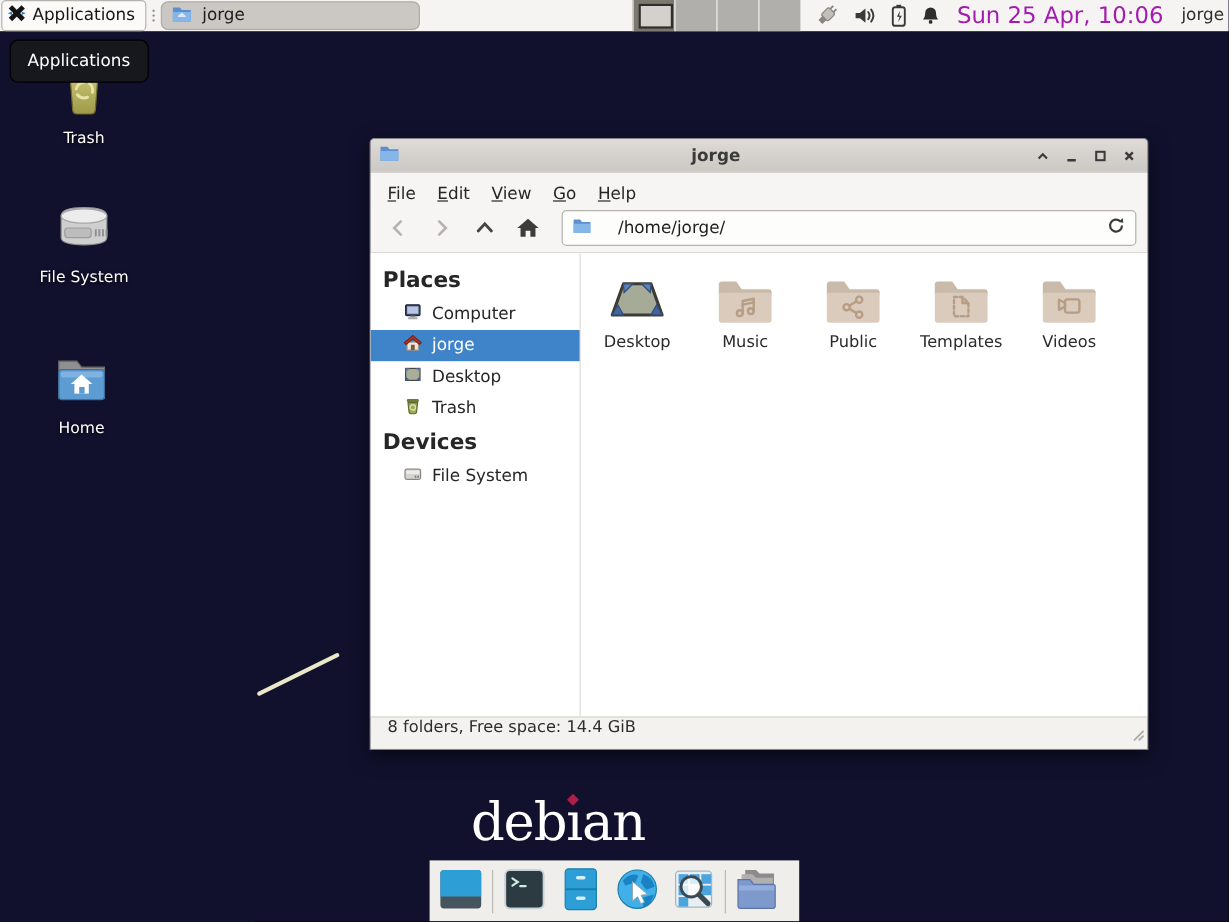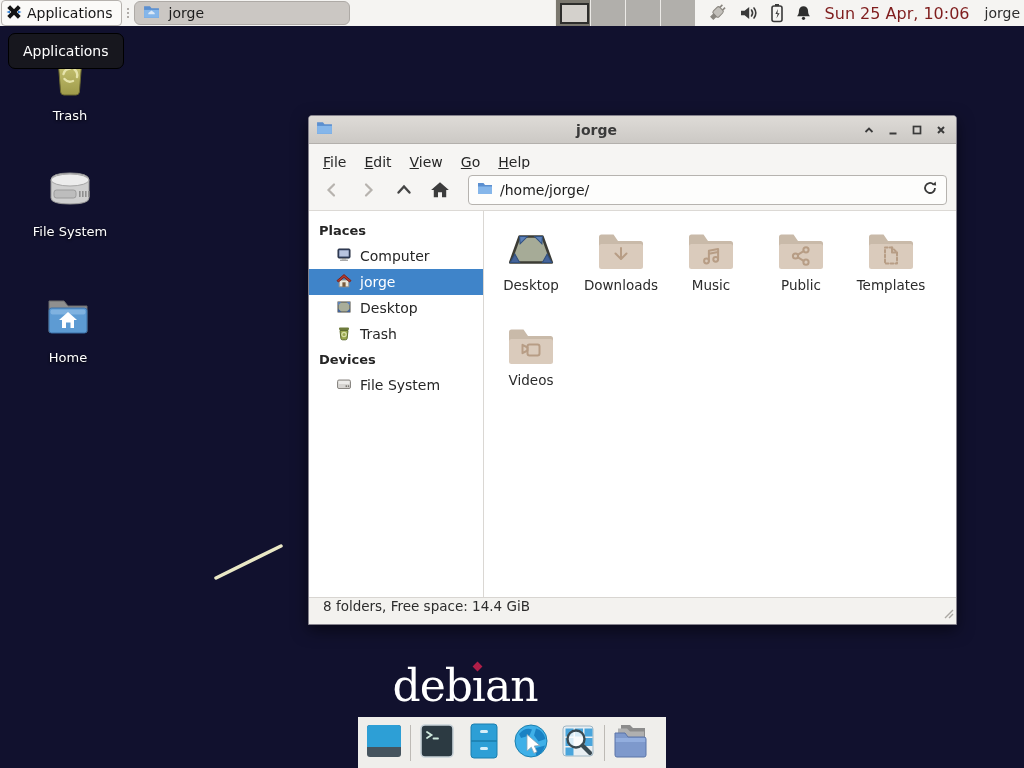--- a/index.html
+++ b/index.html
@@ -14,21 +14,21 @@
   .panel-handle i{width:2px;height:2px;background:#98948f;border-radius:50%;}
   .task-btn{width:198px;height:22px;background:#cbc7c3;border:1px solid #aeaaa6;border-radius:6px;display:flex;align-items:center;
             gap:9px;padding:0 8px;font-size:14px;color:#1c1c1c;}
   .spacer{flex:1;}
   .ws{display:flex;height:26px;}
   .ws-cell{width:34px;height:26px;background:#b1afab;border-left:1px solid #eceae7;position:relative;}
   .ws-cell.active{background:#7b786f;}
   .ws-win{position:absolute;left:4px;top:3px;width:25px;height:17px;background:#d4d1cc;border:2px solid #2e2e2c;}
   .tray{display:flex;align-items:center;gap:11px;margin-left:11px;}
   .tray-btn{display:flex;align-items:center;justify-content:center;}
-  .clock{font-size:16px;color:#7f1d1d;margin-left:13px;white-space:nowrap;}
+  .clock{font-size:19px;color:#a21caf;margin-left:13px;white-space:nowrap;}
   .user{font-size:14px;color:#2d2d2d;margin-left:15px;margin-right:4px;}
 
   
   .tooltip{position:absolute;left:8px;top:33px;z-index:60;background:#17171e;color:#fff;font-size:14px;
            padding:9px 14px;border-radius:7px;border:1px solid #000;}
 
   
   .dicon{position:absolute;width:92px;display:flex;flex-direction:column;align-items:center;gap:6px;z-index:5;}
   .dlabel{color:#fff;font-size:13px;text-shadow:0 1px 3px rgba(0,0,0,.95);}
   #dicon-trash{left:24px;top:44px;}
@@ -59,26 +59,26 @@
   .tb-controls{display:flex;gap:7px;}
   .tb-btn{width:17px;height:17px;display:flex;align-items:center;justify-content:center;}
 
   .menubar{height:25px;flex:0 0 25px;background:#f6f5f3;display:flex;align-items:center;padding-left:5px;}
   .menu-item{display:inline-block;padding:3px 9px;font-size:14px;color:#262626;margin-top:10px;}
   .menu-item::first-letter{text-decoration:underline;}
 
   .toolbar{height:41px;flex:0 0 41px;display:flex;align-items:center;padding:0 9px;background:#f6f5f3;border-bottom:1px solid #dcd9d5;}
   .nav-btn{width:28px;height:30px;display:flex;align-items:center;justify-content:center;margin-right:8px;}
   .pathbar{flex:1;height:28px;margin-left:6px;background:#fdfdfc;border:1px solid #b6b3af;border-radius:4px;
-           display:flex;align-items:center;padding:0 8px;gap:7px;}
+           display:flex;align-items:center;padding:0 8px;gap:22px;}
   .path-text{flex:1;font-size:14px;color:#1d1d1d;}
 
   .win-body{flex:1;display:flex;min-height:0;background:#fff;}
   .sidebar{width:175px;flex:0 0 175px;border-right:1px solid #dad7d3;padding-top:7px;box-sizing:border-box;background:#fff;}
-  .sb-header{font-weight:bold;font-size:13px;color:#262626;padding:5px 10px;}
+  .sb-header{font-weight:bold;font-size:18px;color:#262626;padding:5px 10px;}
   .sb-item{height:26px;display:flex;align-items:center;gap:8px;padding-left:27px;font-size:14px;color:#262626;}
   .sb-item.selected{background:#3f84c9;color:#fff;}
   .main{flex:1;position:relative;background:#fff;}
   .fgrid{position:absolute;left:2px;top:10px;display:grid;grid-template-columns:repeat(5,90px);grid-auto-rows:95px;}
   .fcell{display:flex;flex-direction:column;align-items:center;padding-top:3px;}
   .ficon{height:48px;display:flex;align-items:flex-end;justify-content:center;}
   .flabel{margin-top:5px;font-size:13.5px;color:#2b2b2b;white-space:nowrap;}
 
   .statusbar{height:26px;flex:0 0 26px;background:#f3f2ef;border-top:1px solid #d8d5d1;display:flex;align-items:flex-start;
              padding-left:14px;font-size:13.5px;color:#2d2d2d;position:relative;}
@@ -298,33 +298,20 @@
                 <path d="M15 8 h7.5 l-7 7 Z" fill="#5d81b8" stroke="#30507e"></path>
                 <path d="M37 8 h-7.5 l7 7 Z" fill="#5d81b8" stroke="#30507e"></path>
                 <path d="M6 33 h9 L10.5 25 Z" fill="#44639a" stroke="#30507e"></path>
                 <path d="M46 33 h-9 l4.5 -8 Z" fill="#44639a" stroke="#30507e"></path>
               </svg>
               </span>
             <span class="flabel">Desktop</span>
           </div>
 
 
-          <div class="fcell">
-            <span class="ficon">
-              <svg width="48" height="40" viewBox="0 0 48 40">
-                <path d="M2 5 q0 -2.5 2.5 -2.5 h12 l4.5 6.5 H43.5 q2.5 0 2.5 2.5 V14 H2 Z" fill="#c9baa9"></path>
-                <rect x="2" y="12" width="44" height="25" rx="2.5" fill="#dacbbc"></rect>
-                <g class="emb">
-                    <path d="M24 16 v10.5"></path>
-                    <path d="M18.5 21.5 L24 27 l5.5 -5.5"></path>
-                  </g>
-              </svg>
-              </span>
-            <span class="flabel">Downloads</span>
-          </div>
 
           <div class="fcell">
             <span class="ficon">
               <svg width="48" height="40" viewBox="0 0 48 40">
                 <path d="M2 5 q0 -2.5 2.5 -2.5 h12 l4.5 6.5 H43.5 q2.5 0 2.5 2.5 V14 H2 Z" fill="#c9baa9"></path>
                 <rect x="2" y="12" width="44" height="25" rx="2.5" fill="#dacbbc"></rect>
                 <g class="emb">
                     <circle cx="19.5" cy="29" r="2.4"></circle>
                     <circle cx="28.7" cy="27.3" r="2.4"></circle>
                     <path d="M21.9 29 V18.8 l9.2 -1.8 V27.3"></path>

